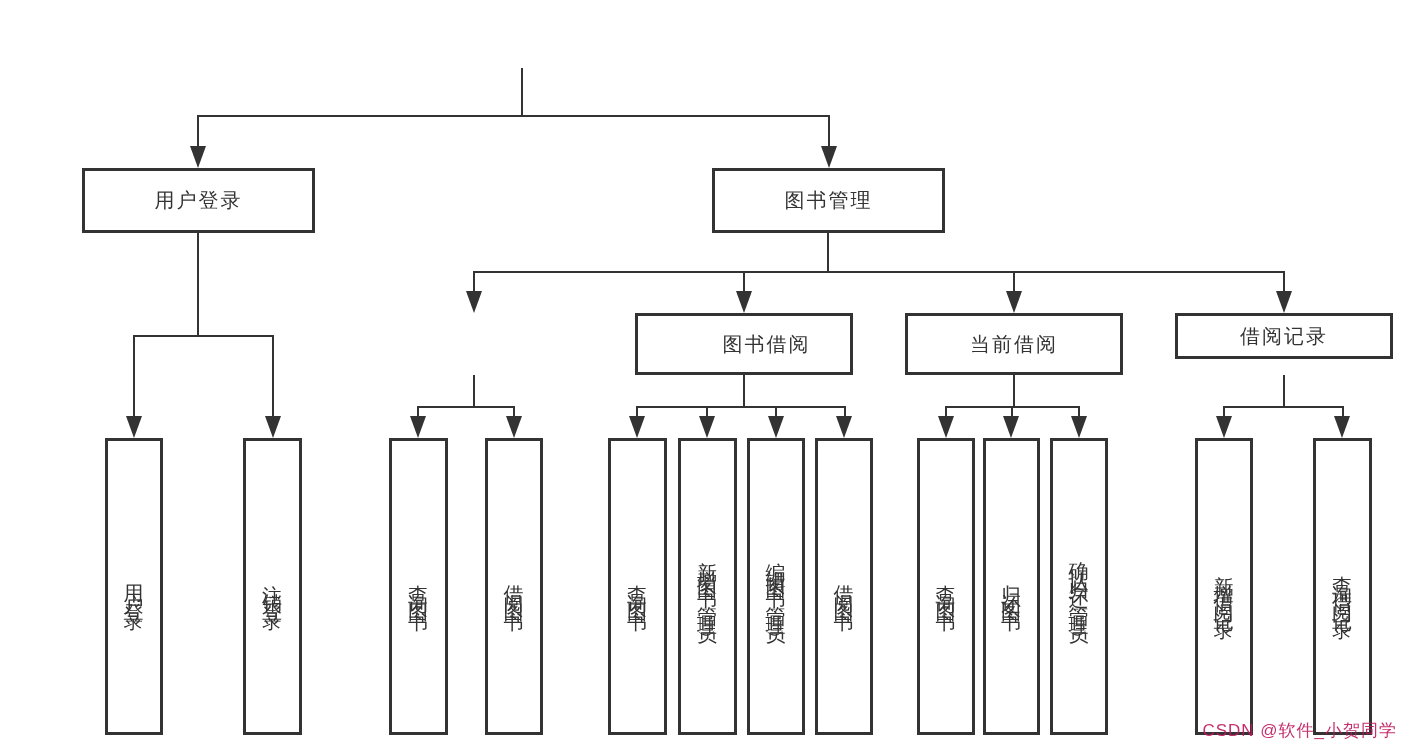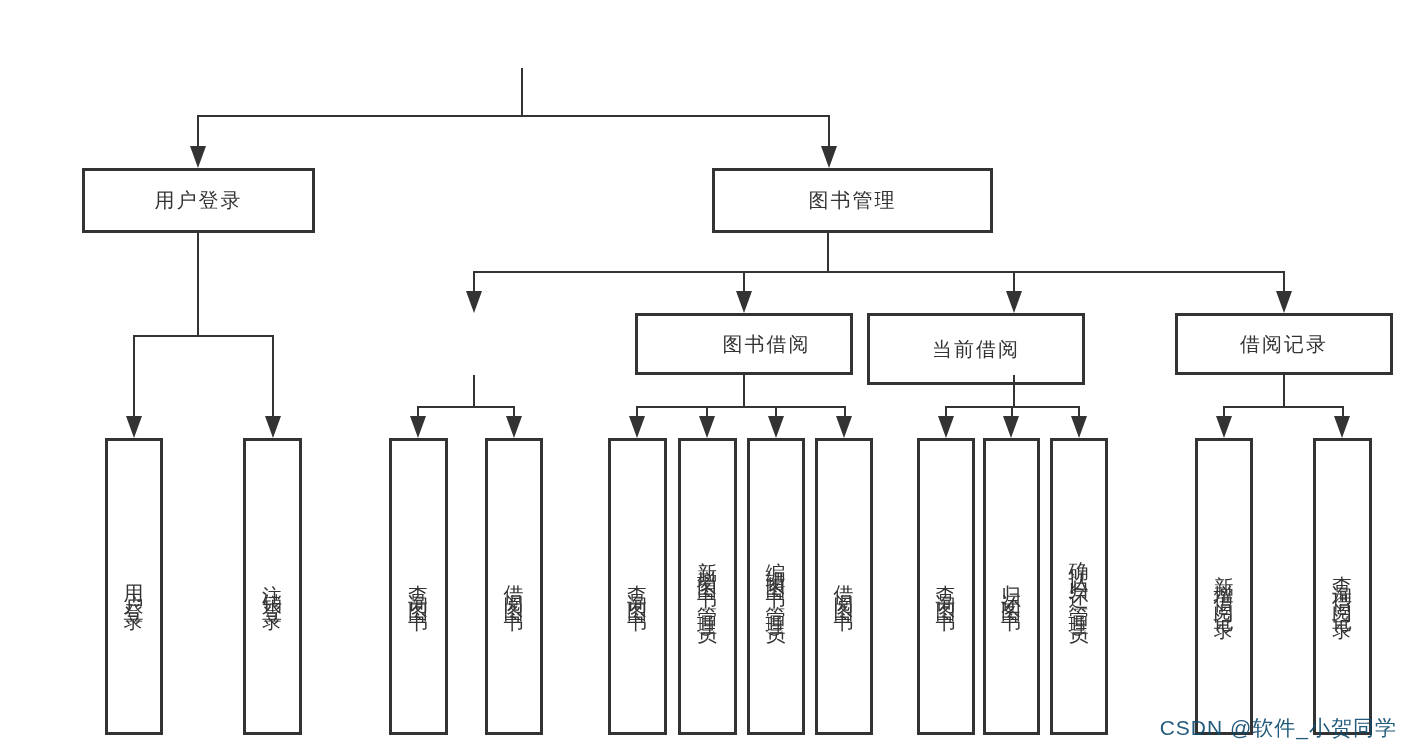--- a/index.html
+++ b/index.html
@@ -53,22 +53,22 @@
     width: 0; height: 0;
     border-left: 8px solid transparent;
     border-right: 8px solid transparent;
     border-top: 22px solid #333333;
   }
 
   .watermark {
     position: absolute;
     right: 8px;
     bottom: 5px;
-    font-size: 21px;
-    color: #0c4a6e;
+    font-size: 17px;
+    color: #be185d;
     letter-spacing: 1px;
     z-index: 5;
     opacity: 0.9;
   }
 </style>
 </head>
 <body>
 
 <div class="canvas">
 
@@ -76,21 +76,21 @@
   <div class="line" style="left:521px; top:68px; width:2px; height:49px;"></div>
   <div class="line" style="left:197px; top:115px; width:633px; height:2px;"></div>
   <div class="line" style="left:197px; top:115px; width:2px; height:33px;"></div>
   <div class="arrow" style="left:190px; top:146px;"></div>
   <div class="line" style="left:828px; top:115px; width:2px; height:33px;"></div>
   <div class="arrow" style="left:821px; top:146px;"></div>
 
   <div class="hbox" style="left:82px; top:168px; width:233px; height:65px;">
     <span>用户登录</span>
   </div>
-  <div class="hbox" style="left:712px; top:168px; width:281px; height:65px;">
+  <div class="hbox" style="left:712px; top:168px; width:233px; height:65px;">
     <span>图书管理</span>
   </div>
 
   <div class="line" style="left:197px; top:233px; width:2px; height:104px;"></div>
   <div class="line" style="left:133px; top:335px; width:141px; height:2px;"></div>
   <div class="line" style="left:133px; top:335px; width:2px; height:82px;"></div>
   <div class="arrow" style="left:126px; top:416px;"></div>
   <div class="line" style="left:272px; top:335px; width:2px; height:82px;"></div>
   <div class="arrow" style="left:265px; top:416px;"></div>
 
@@ -101,24 +101,24 @@
   <div class="line" style="left:743px; top:271px; width:2px; height:21px;"></div>
   <div class="arrow" style="left:736px; top:291px;"></div>
   <div class="line" style="left:1013px; top:271px; width:2px; height:21px;"></div>
   <div class="arrow" style="left:1006px; top:291px;"></div>
   <div class="line" style="left:1283px; top:271px; width:2px; height:21px;"></div>
   <div class="arrow" style="left:1276px; top:291px;"></div>
 
   <div class="hbox" style="left:635px; top:313px; width:218px; height:62px;padding-left:45px;">
     <span>图书借阅</span>
   </div>
-  <div class="hbox" style="left:867px; top:313px; width:218px; height:72px;">
+  <div class="hbox" style="left:905px; top:313px; width:218px; height:62px;">
     <span>当前借阅</span>
   </div>
-  <div class="hbox" style="left:1175px; top:313px; width:218px; height:62px;">
+  <div class="hbox" style="left:1175px; top:313px; width:218px; height:46px;">
     <span>借阅记录</span>
   </div>
 
   <div class="line" style="left:473px; top:375px; width:2px; height:33px;"></div>
   <div class="line" style="left:417px; top:406px; width:98px; height:2px;"></div>
   <div class="line" style="left:417px; top:406px; width:2px; height:11px;"></div>
   <div class="arrow" style="left:410px; top:416px;"></div>
   <div class="line" style="left:513px; top:406px; width:2px; height:11px;"></div>
   <div class="arrow" style="left:506px; top:416px;"></div>
 

